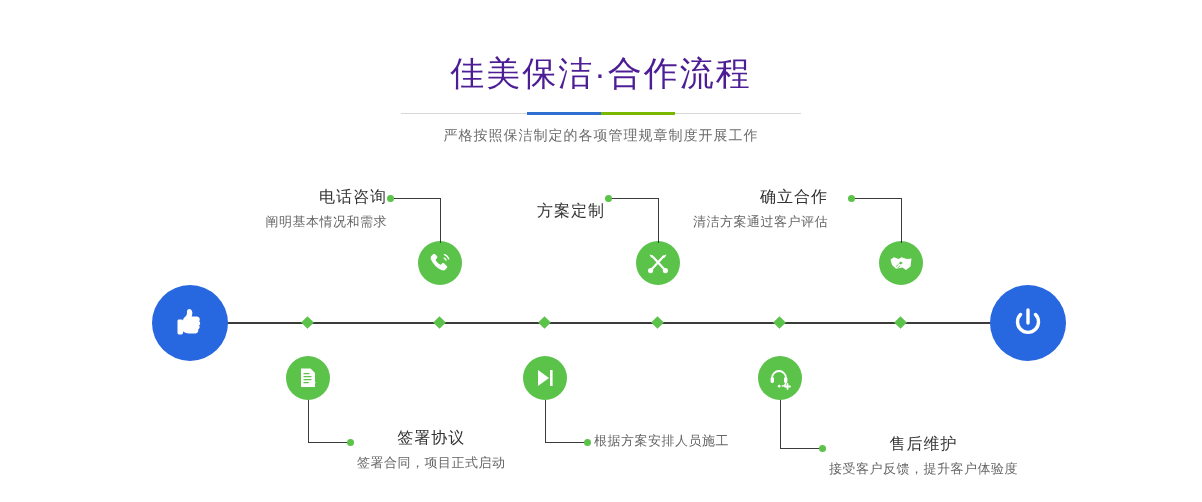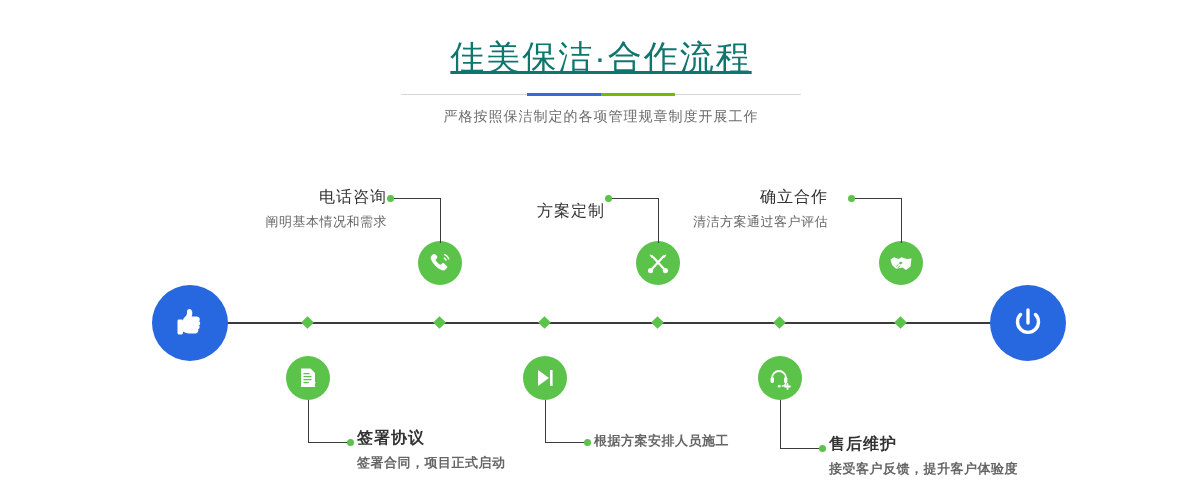--- a/index.html
+++ b/index.html
@@ -21,26 +21,25 @@
   
   .header {
     position: absolute;
     top: 34px;
     left: 0;
     width: 1202px;
     text-align: center;
   }
   .title {
     font-size: 34px;
-    color: #0f766e;
+    color: #4c1d95;
     letter-spacing: 2px;
     font-weight: normal;
     line-height: 46px;
-    margin: 0;
-    text-decoration: underline;
+    margin: 16px;
   }
   .rule-wrap {
     position: relative;
     width: 400px;
     height: 3px;
     margin: 13px auto 0 auto;
   }
   .rule-base {
     position: absolute;
     left: 0; top: 1px;
@@ -140,21 +139,21 @@
     letter-spacing: 1px;
   }
   .label .l-desc {
     font-size: 13px;
     color: #666666;
     line-height: 20px;
     margin-top: 4px;
     letter-spacing: 0.5px;
   }
   .label.above { text-align: left; }
-  .label.below { text-align: left; font-weight: bold; }
+  .label.below { text-align: center; }
 </style>
 </head>
 <body>
 
 <div id="stage">
 
   <div class="header">
     <h1 class="title">佳美保洁·合作流程</h1>
     <div class="rule-wrap">
       <div class="rule-base"></div>

